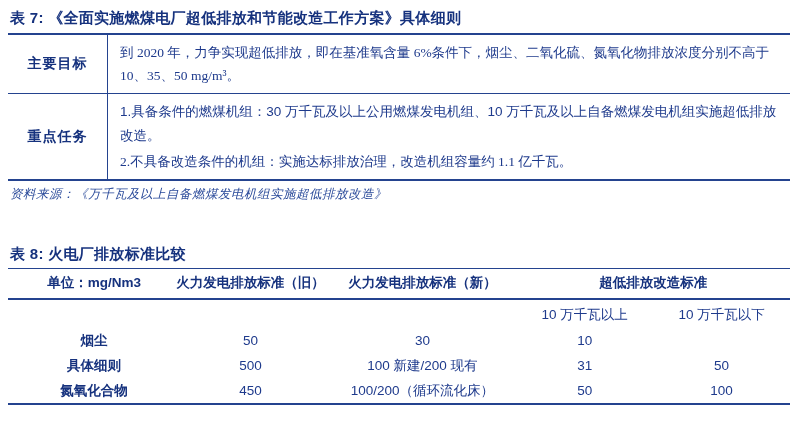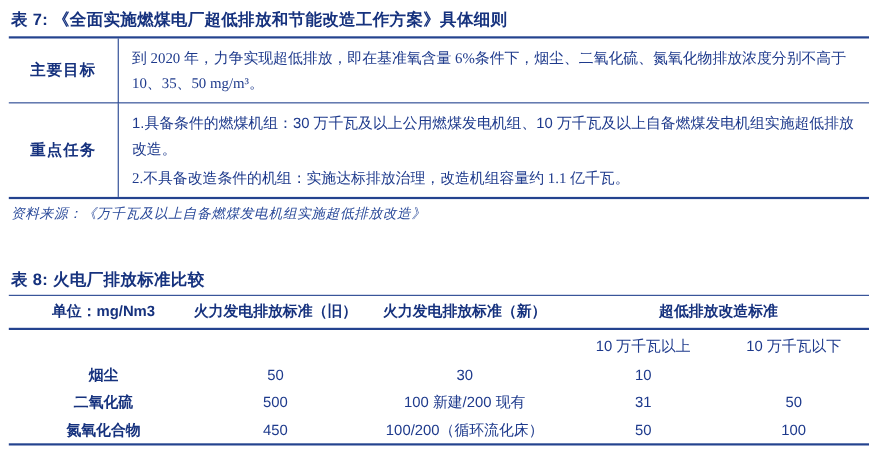--- a/index.html
+++ b/index.html
@@ -127,21 +127,21 @@
       </div>
 
       <div class="t8-row t8-data">
         <div class="c name">烟尘</div>
         <div class="c">50</div>
         <div class="c">30</div>
         <div class="c">10</div>
       </div>
 
       <div class="t8-row t8-data">
-        <div class="c name">二氧化硫</div>
+        <div class="c name">具体细则</div>
         <div class="c">500</div>
         <div class="c">100 新建/200 现有</div>
         <div class="c">31</div>
         <div class="c">50</div>
       </div>
 
       <div class="t8-row t8-data">
         <div class="c name">氮氧化合物</div>
         <div class="c">450</div>
         <div class="c">100/200（循环流化床）</div>

